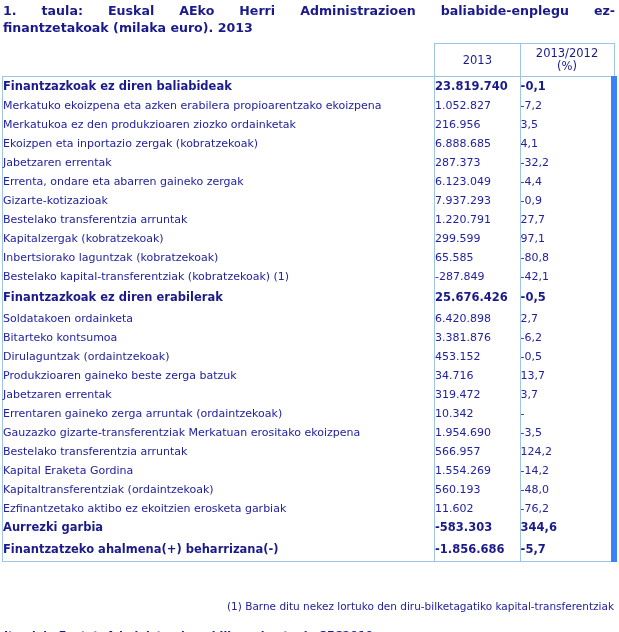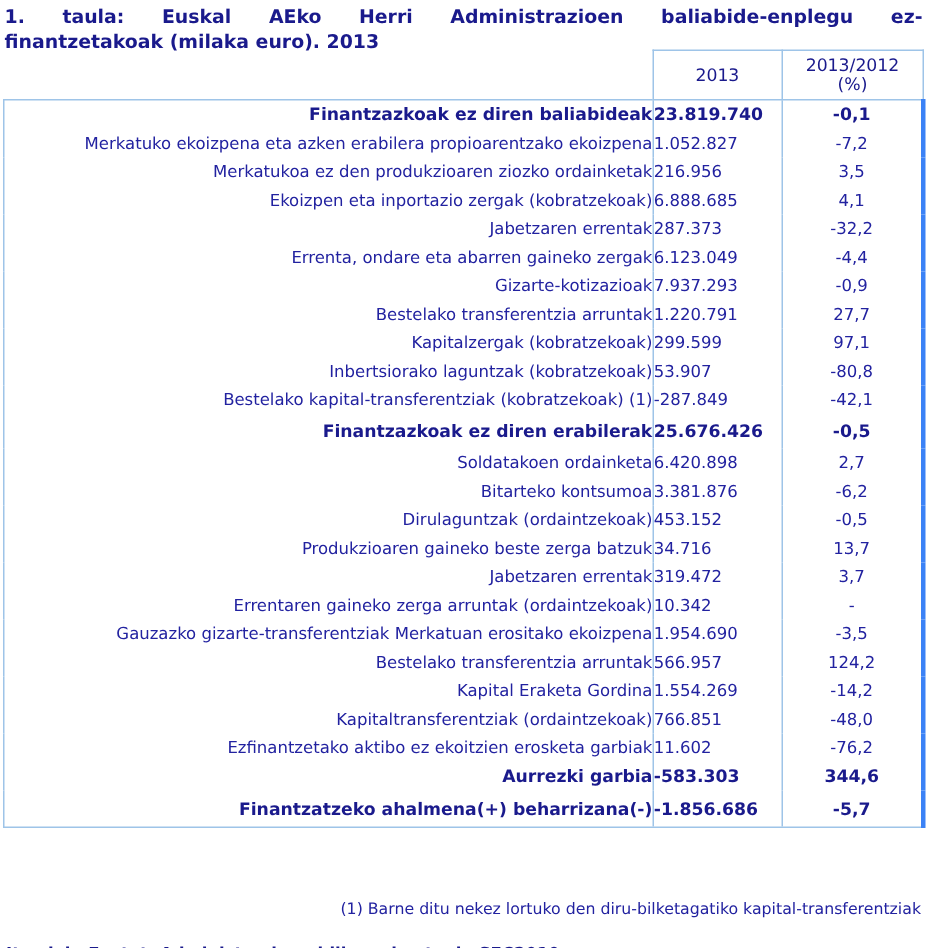--- a/index.html
+++ b/index.html
@@ -42,21 +42,21 @@
     text-align-last: justify;
   }
   .title .line2 {
     display: block;
   }
 
   
   table.fin {
     position: absolute;
     left: 2px;
-    top: 33px;
+    top: 43px;
     width: 615px;
     border-collapse: collapse;
     font-size: 11px;
     color: #2222a0;
     padding-left: 40px;
   }
 
   table.fin td, table.fin th {
     padding: 0;
     vertical-align: middle;
@@ -82,40 +82,40 @@
     height: 33px;
     color: #1a1a8c;
     padding: 2px 4px;
     box-sizing: border-box;
   }
 
   
   .lbl {
     border-left: 1px solid #9ec4e8;
     padding: 1px 2px 1px 6px;
-    text-align: right;
+    text-align: left;
     white-space: nowrap;
     font-size: 11px;
     line-height: 17px;
     height: 19px;
   }
   .val {
     border-left: 1px solid #9ec4e8;
     padding: 1px 6px 1px 2px;
     text-align: left;
     white-space: nowrap;
     font-size: 11px;
     line-height: 17px;
     height: 19px;
   }
   .pct {
     border-left: 1px solid #9ec4e8;
-    border-right: 3px solid #3b82f6;
+    border-right: 6px solid #3b82f6;
     padding: 1px 5px 1px 2px;
-    text-align: center;
+    text-align: left;
     white-space: nowrap;
     font-size: 11px;
     line-height: 17px;
     height: 19px;
   }
 
   tr.bold .lbl, tr.bold .val, tr.bold .pct {
     font-weight: bold;
     font-size: 11.5px;
     color: #1a1a8c;
@@ -222,21 +222,21 @@
           <td class="val">1.220.791</td>
           <td class="pct">27,7</td>
         </tr>
         <tr>
           <td class="lbl">Kapitalzergak (kobratzekoak)</td>
           <td class="val">299.599</td>
           <td class="pct">97,1</td>
         </tr>
         <tr>
           <td class="lbl">Inbertsiorako laguntzak (kobratzekoak)</td>
-          <td class="val">53.907</td>
+          <td class="val">65.585</td>
           <td class="pct">-80,8</td>
         </tr>
         <tr>
           <td class="lbl">Bestelako kapital-transferentziak (kobratzekoak) (1)</td>
           <td class="val">-287.849</td>
           <td class="pct">-42,1</td>
         </tr>
         <tr class="bold gaprow">
           <td class="lbl">Finantzazkoak ez diren erabilerak</td>
           <td class="val">25.676.426</td>
@@ -282,21 +282,21 @@
           <td class="val">566.957</td>
           <td class="pct">124,2</td>
         </tr>
         <tr>
           <td class="lbl">Kapital Eraketa Gordina</td>
           <td class="val">1.554.269</td>
           <td class="pct">-14,2</td>
         </tr>
         <tr>
           <td class="lbl">Kapitaltransferentziak (ordaintzekoak)</td>
-          <td class="val">766.851</td>
+          <td class="val">560.193</td>
           <td class="pct">-48,0</td>
         </tr>
         <tr>
           <td class="lbl">Ezfinantzetako aktibo ez ekoitzien erosketa garbiak</td>
           <td class="val">11.602</td>
           <td class="pct">-76,2</td>
         </tr>
         <tr class="bold">
           <td class="lbl">Aurrezki garbia</td>
           <td class="val">-583.303</td>

